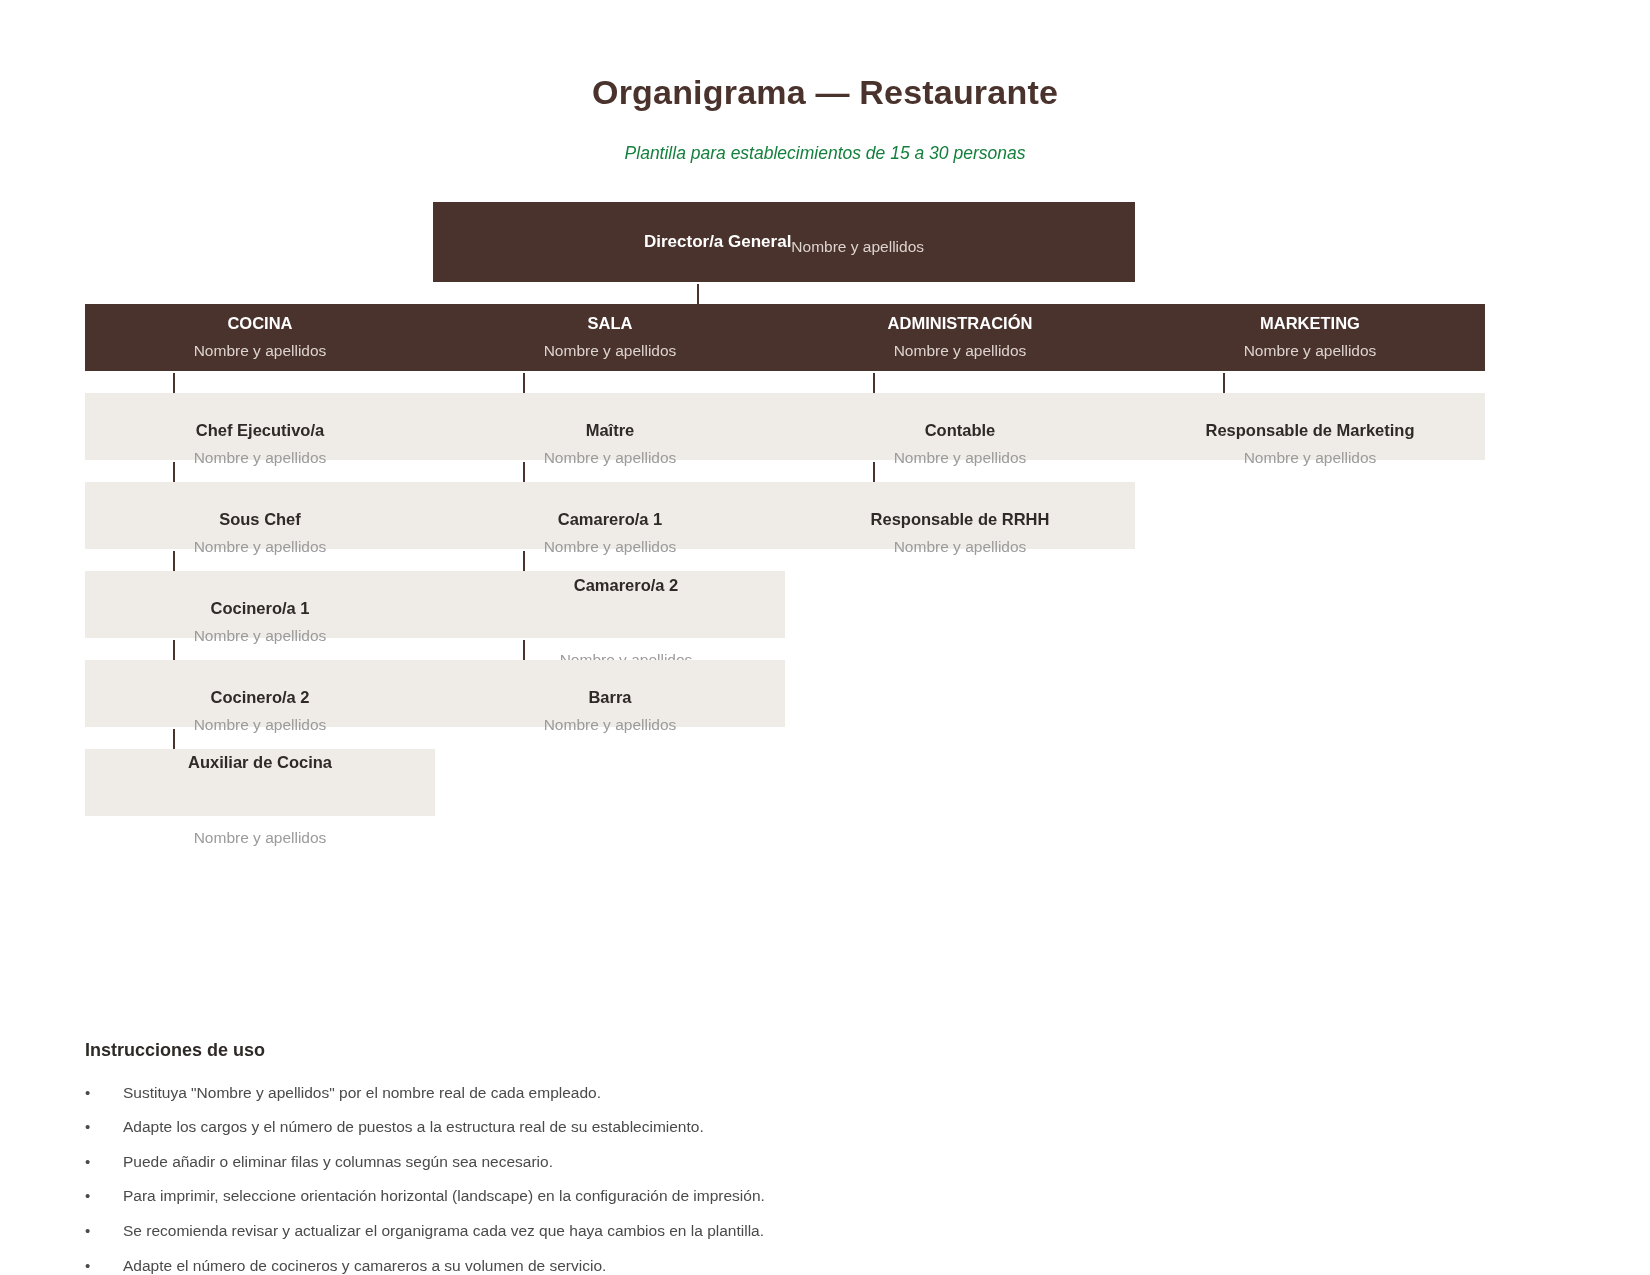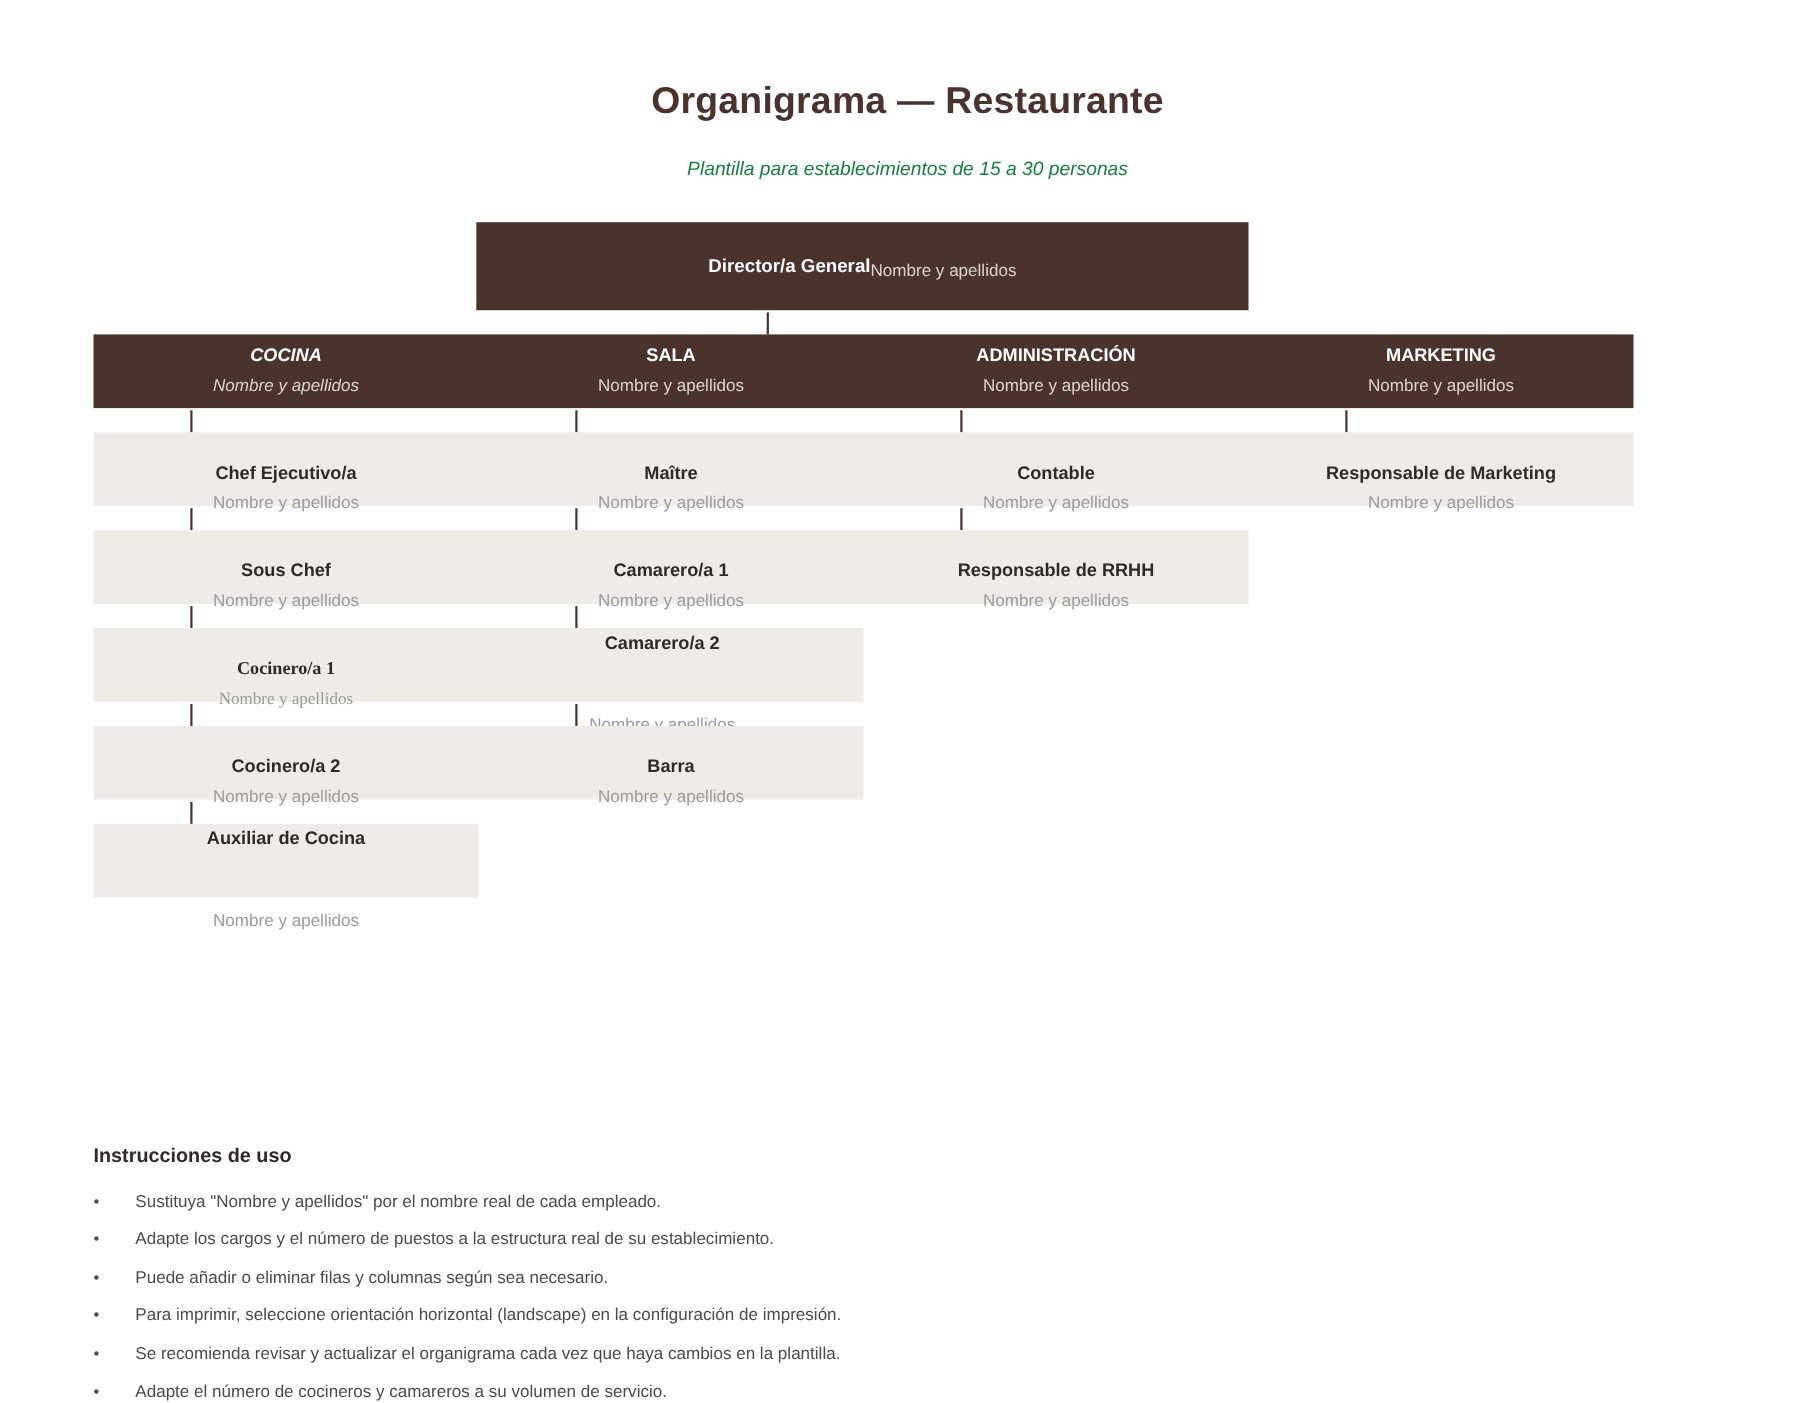--- a/index.html
+++ b/index.html
@@ -199,21 +199,21 @@
         <span class="person">Nombre y apellidos</span>
       </div>
     </div>
 
     <div class="gap">
       <div class="connector" style="left:697px;"></div>
     </div>
 
     <div class="row">
       <div class="band dark" style="left:85px; width:1400px;"></div>
-      <div class="cell on-dark" style="left:85px;font-style:italic;">
+      <div class="cell on-dark" style="left:85px;">
         <span class="role">COCINA</span>
         <span class="person">Nombre y apellidos</span>
       </div>
       <div class="cell on-dark" style="left:435px;">
         <span class="role">SALA</span>
         <span class="person">Nombre y apellidos</span>
       </div>
       <div class="cell on-dark" style="left:785px;">
         <span class="role">ADMINISTRACIÓN</span>
         <span class="person">Nombre y apellidos</span>
@@ -273,25 +273,25 @@
       </div>
     </div>
 
     <div class="gap">
       <div class="connector" style="left:173px;"></div>
       <div class="connector" style="left:523px;"></div>
     </div>
 
     <div class="row">
       <div class="band light" style="left:85px; width:700px;"></div>
-      <div class="cell on-light" style="left:85px;font-family:Liberation Serif, serif;">
+      <div class="cell on-light" style="left:85px;">
         <span class="role">Cocinero/a 1</span>
         <span class="person">Nombre y apellidos</span>
       </div>
-      <div class="cell on-light" style="left:427px;gap:47px;">
+      <div class="cell on-light" style="left:451px;gap:47px;">
         <span class="role">Camarero/a 2</span>
         <span class="person">Nombre y apellidos</span>
       </div>
     </div>
 
     <div class="gap">
       <div class="connector" style="left:173px;"></div>
       <div class="connector" style="left:523px;"></div>
     </div>
 

